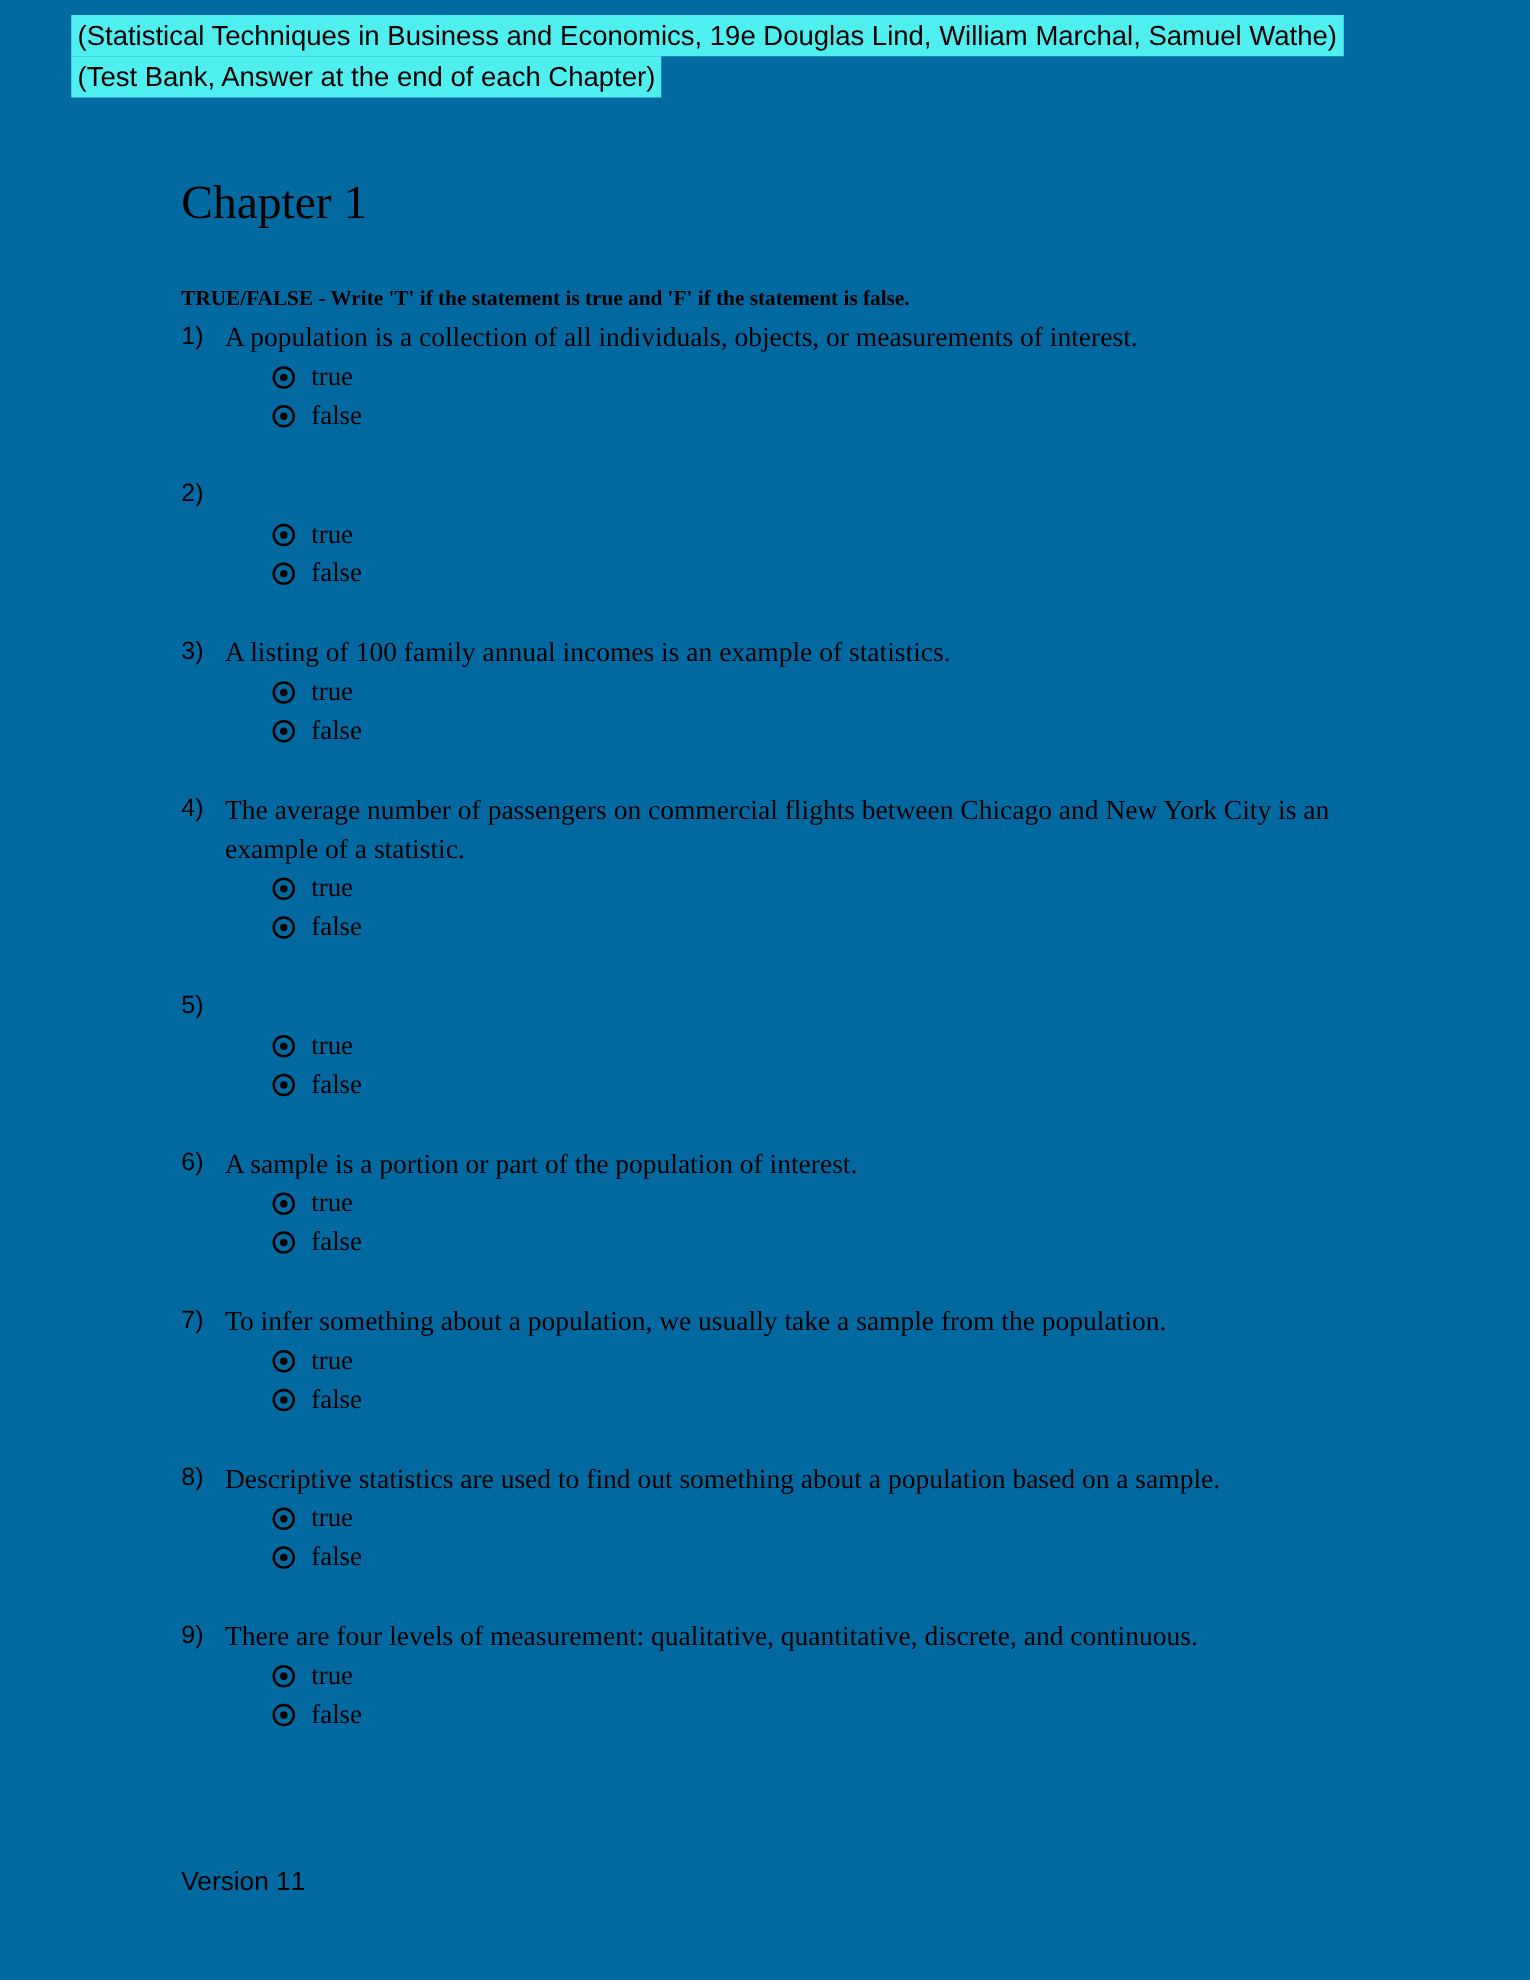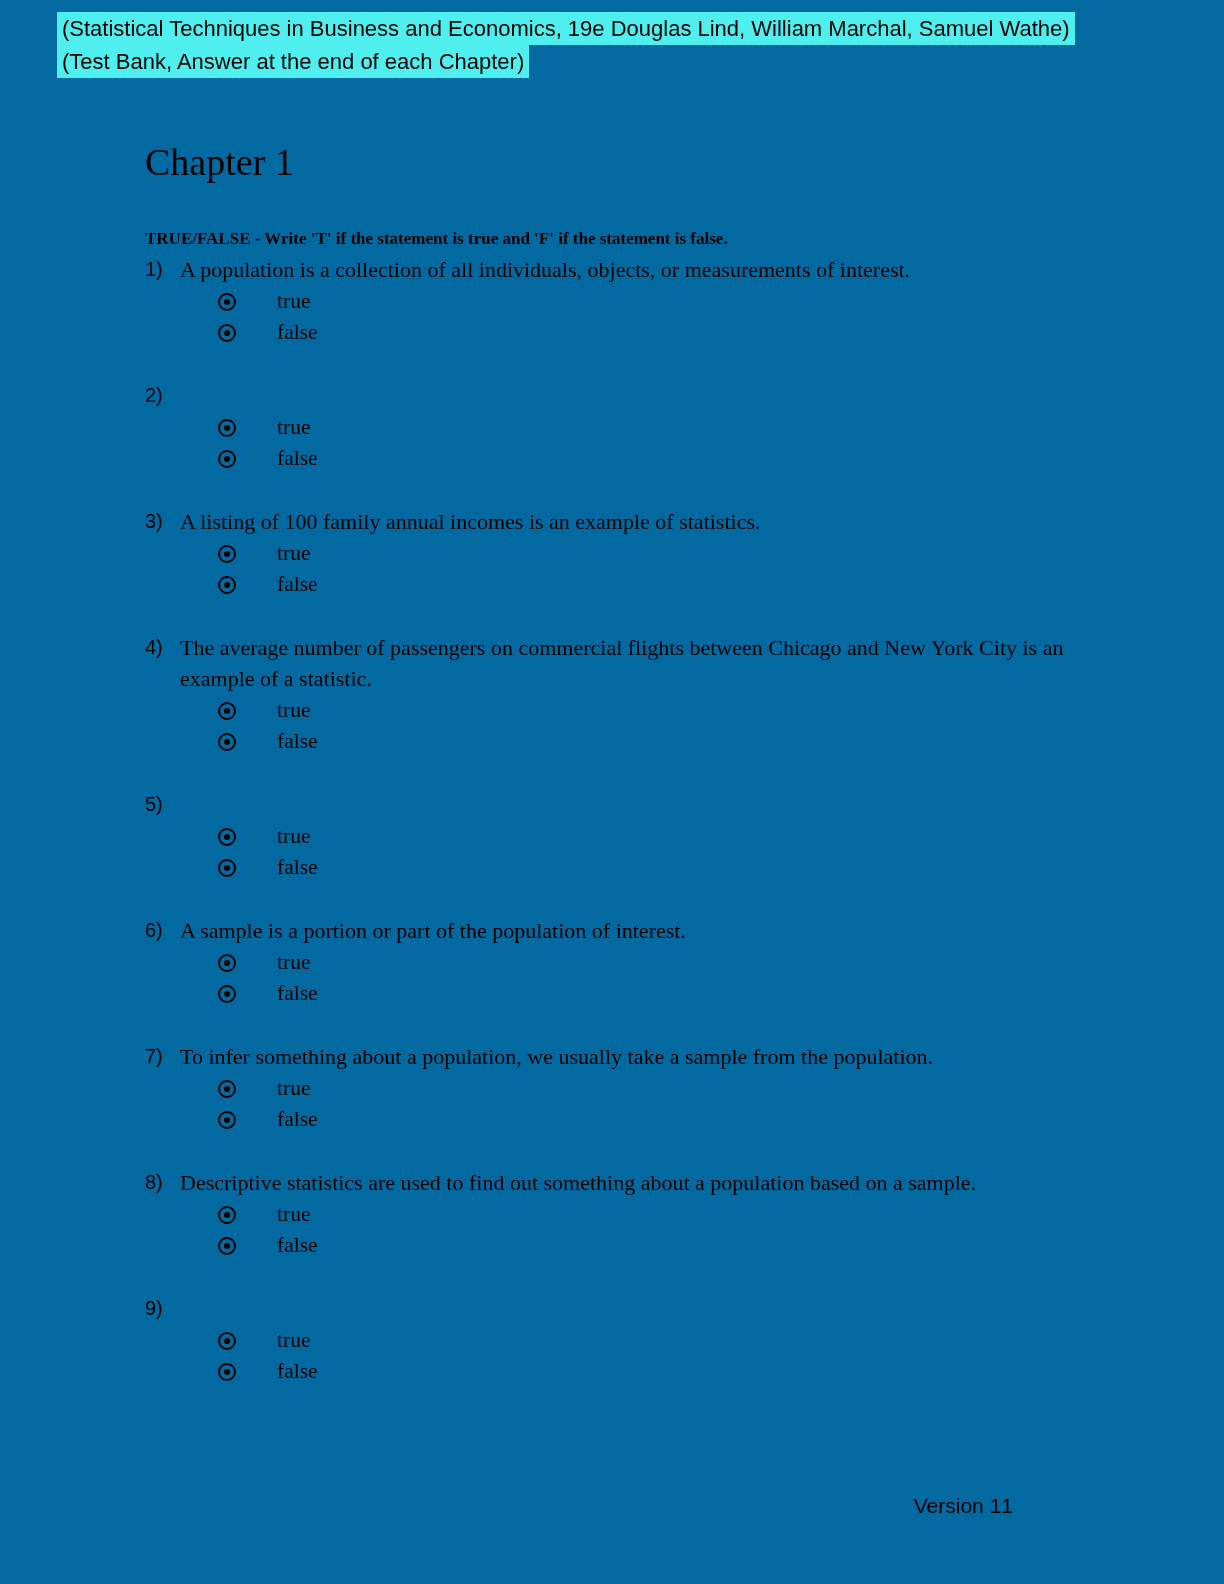--- a/index.html
+++ b/index.html
@@ -56,21 +56,20 @@
     line-height: 31px;
     max-width: 900px;
   }
   .options { margin-top: 1px; }
   .option {
     margin-left: 73px;
     height: 31px;
     display: flex;
     align-items: center;
     cursor: pointer;
-    gap: 28px;
   }
   .radio-icon {
     display: inline-block;
     width: 18px;
     height: 18px;
     border: 2px solid #000;
     border-radius: 50%;
     position: relative;
     flex-shrink: 0;
   }
@@ -89,21 +88,21 @@
     font-size: 21.5px;
     margin-left: 13px;
     line-height: 31px;
   }
   .footer {
     position: absolute;
     left: 145px;
     bottom: 66px;
     width: 868px;
     display: flex;
-    justify-content: flex-end;
+    justify-content: flex-start;
     font-family: "Liberation Sans", sans-serif;
     font-size: 21px;
   }
 </style>
 </head>
 <body>
 
 <div class="page">
 
   <div class="doc-header">
@@ -257,20 +256,21 @@
   <div class="option">
     <span class="radio-icon"></span>
     <span class="option-label">false</span>
   </div>
 </div>
   </div>
 
   <div class="question">
     <div class="q-row">
       <span class="q-num">9)</span>
+      <span class="q-text">There are four levels of measurement: qualitative, quantitative, discrete, and continuous.</span>
     </div>
     <div class="options">
   <div class="option">
     <span class="radio-icon"></span>
     <span class="option-label">true</span>
   </div>
 
   <div class="option">
     <span class="radio-icon"></span>
     <span class="option-label">false</span>

